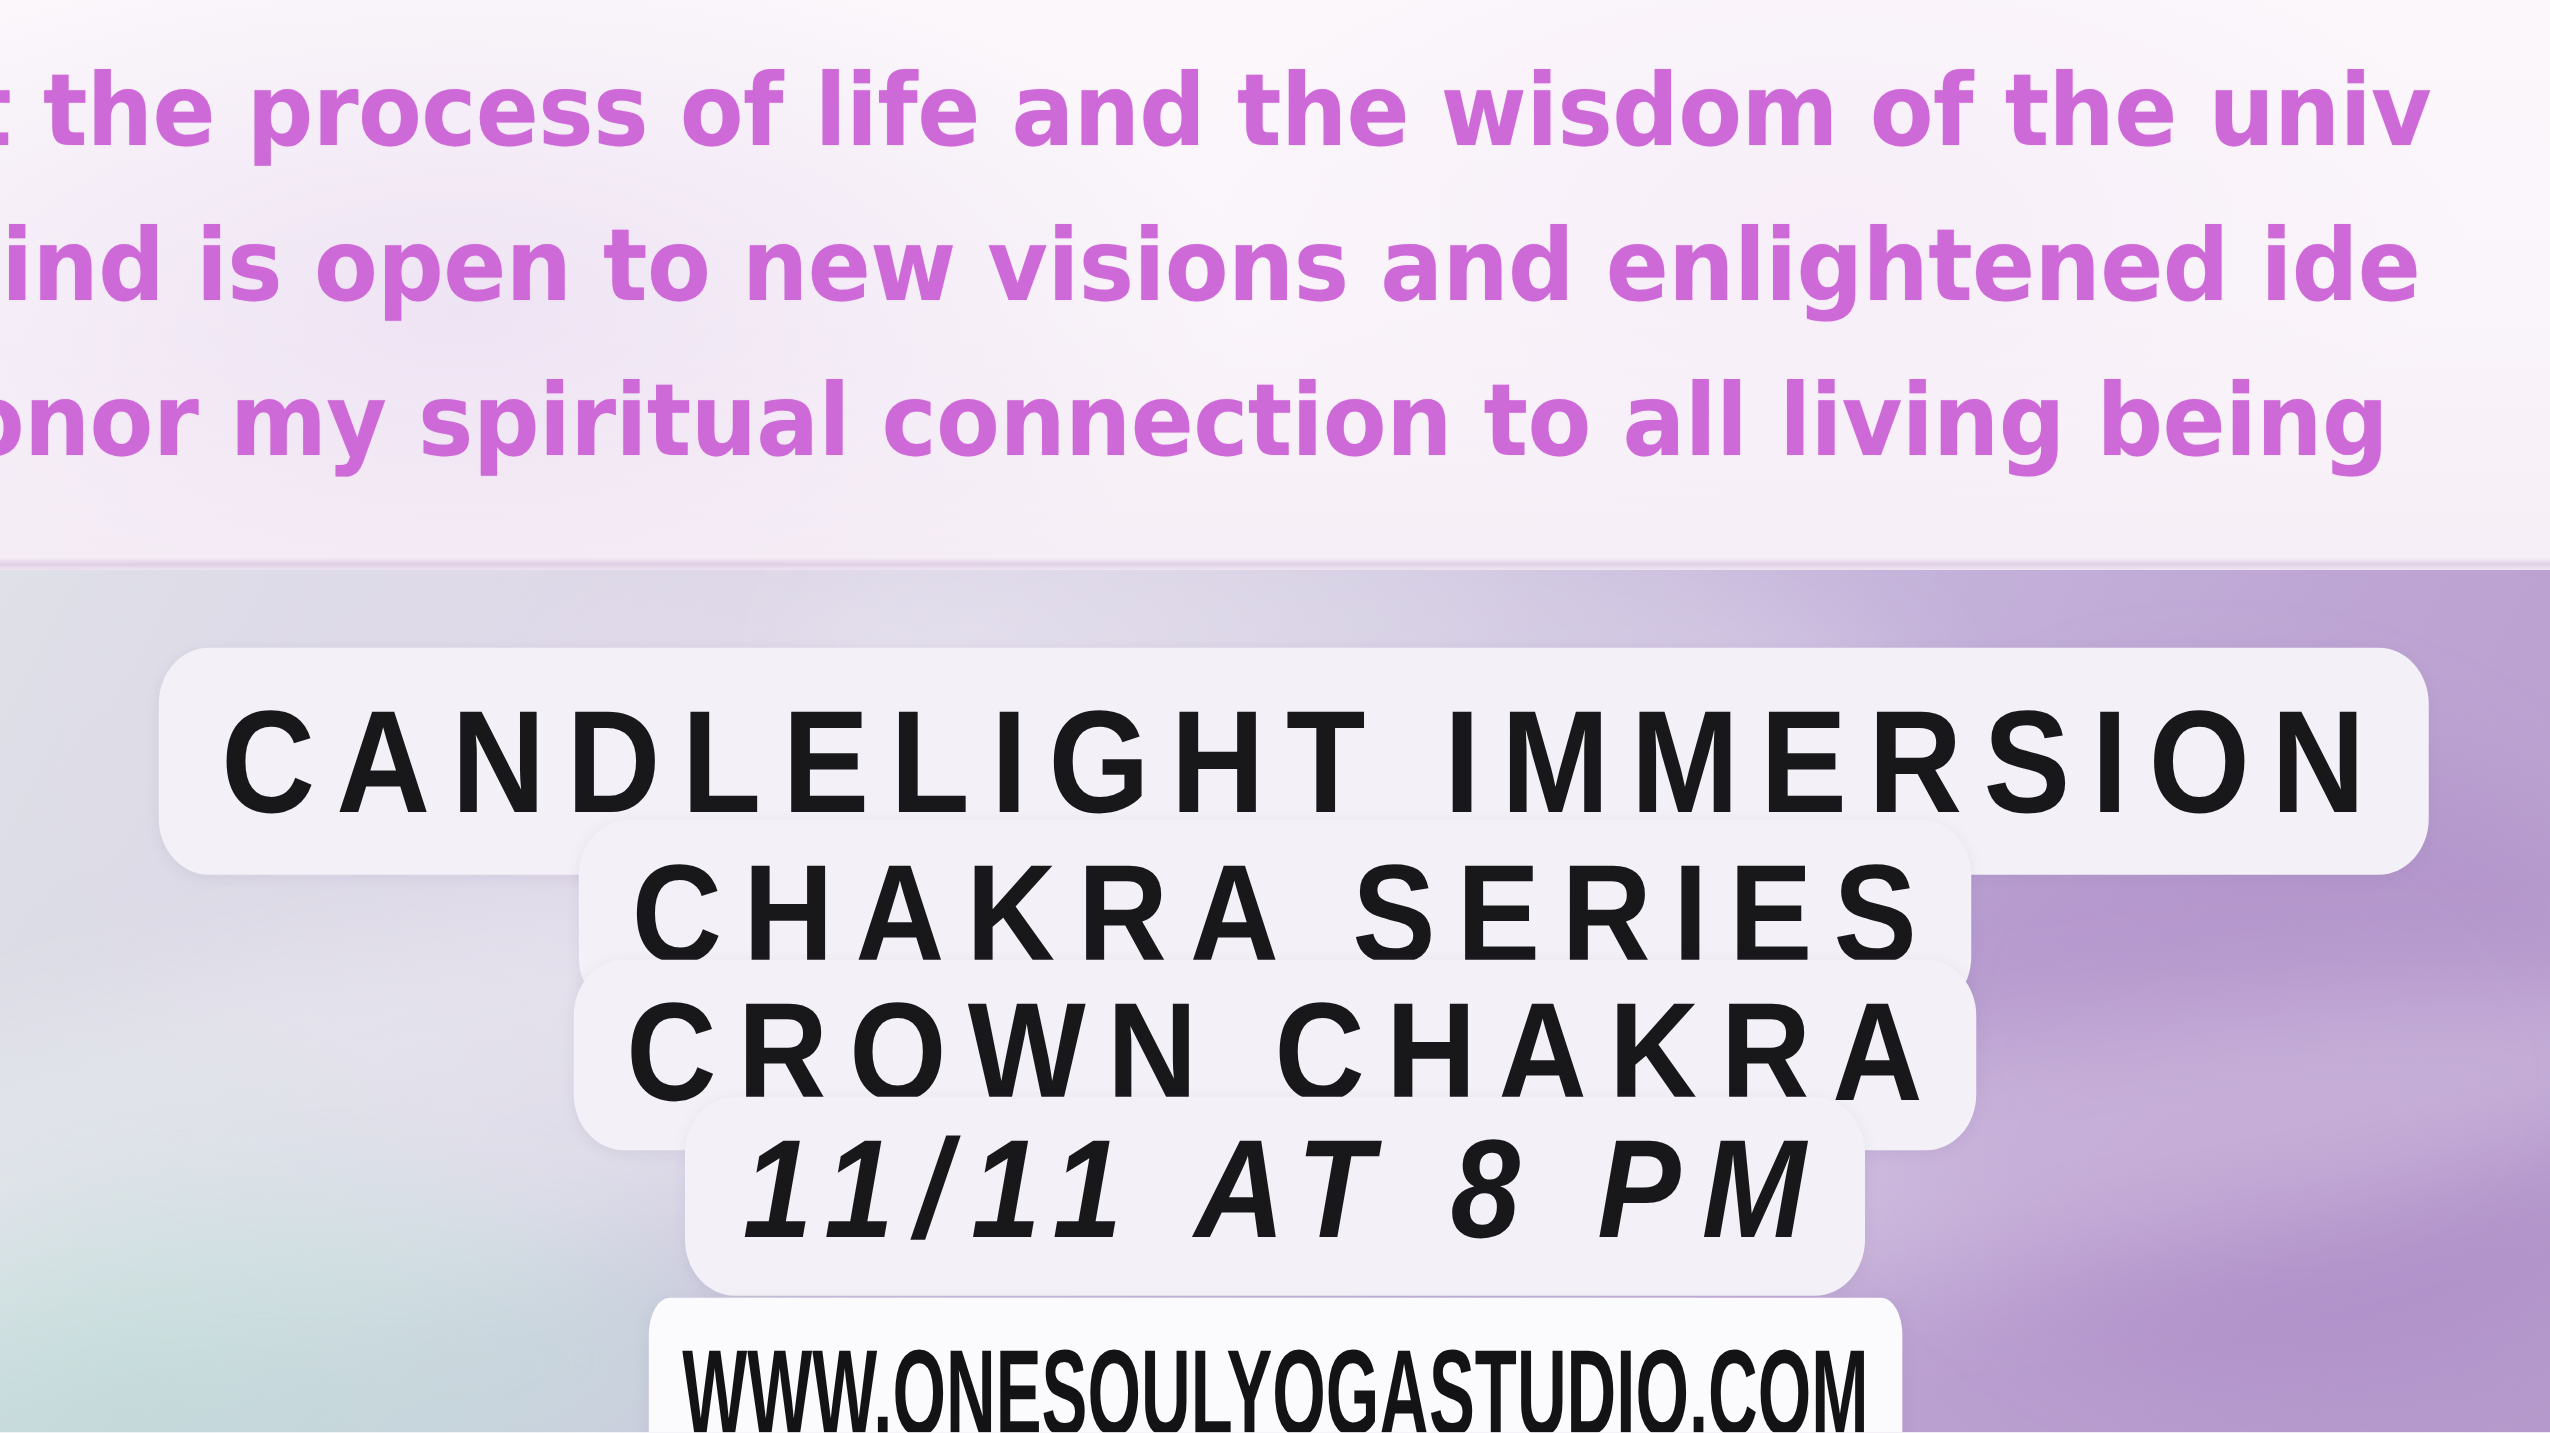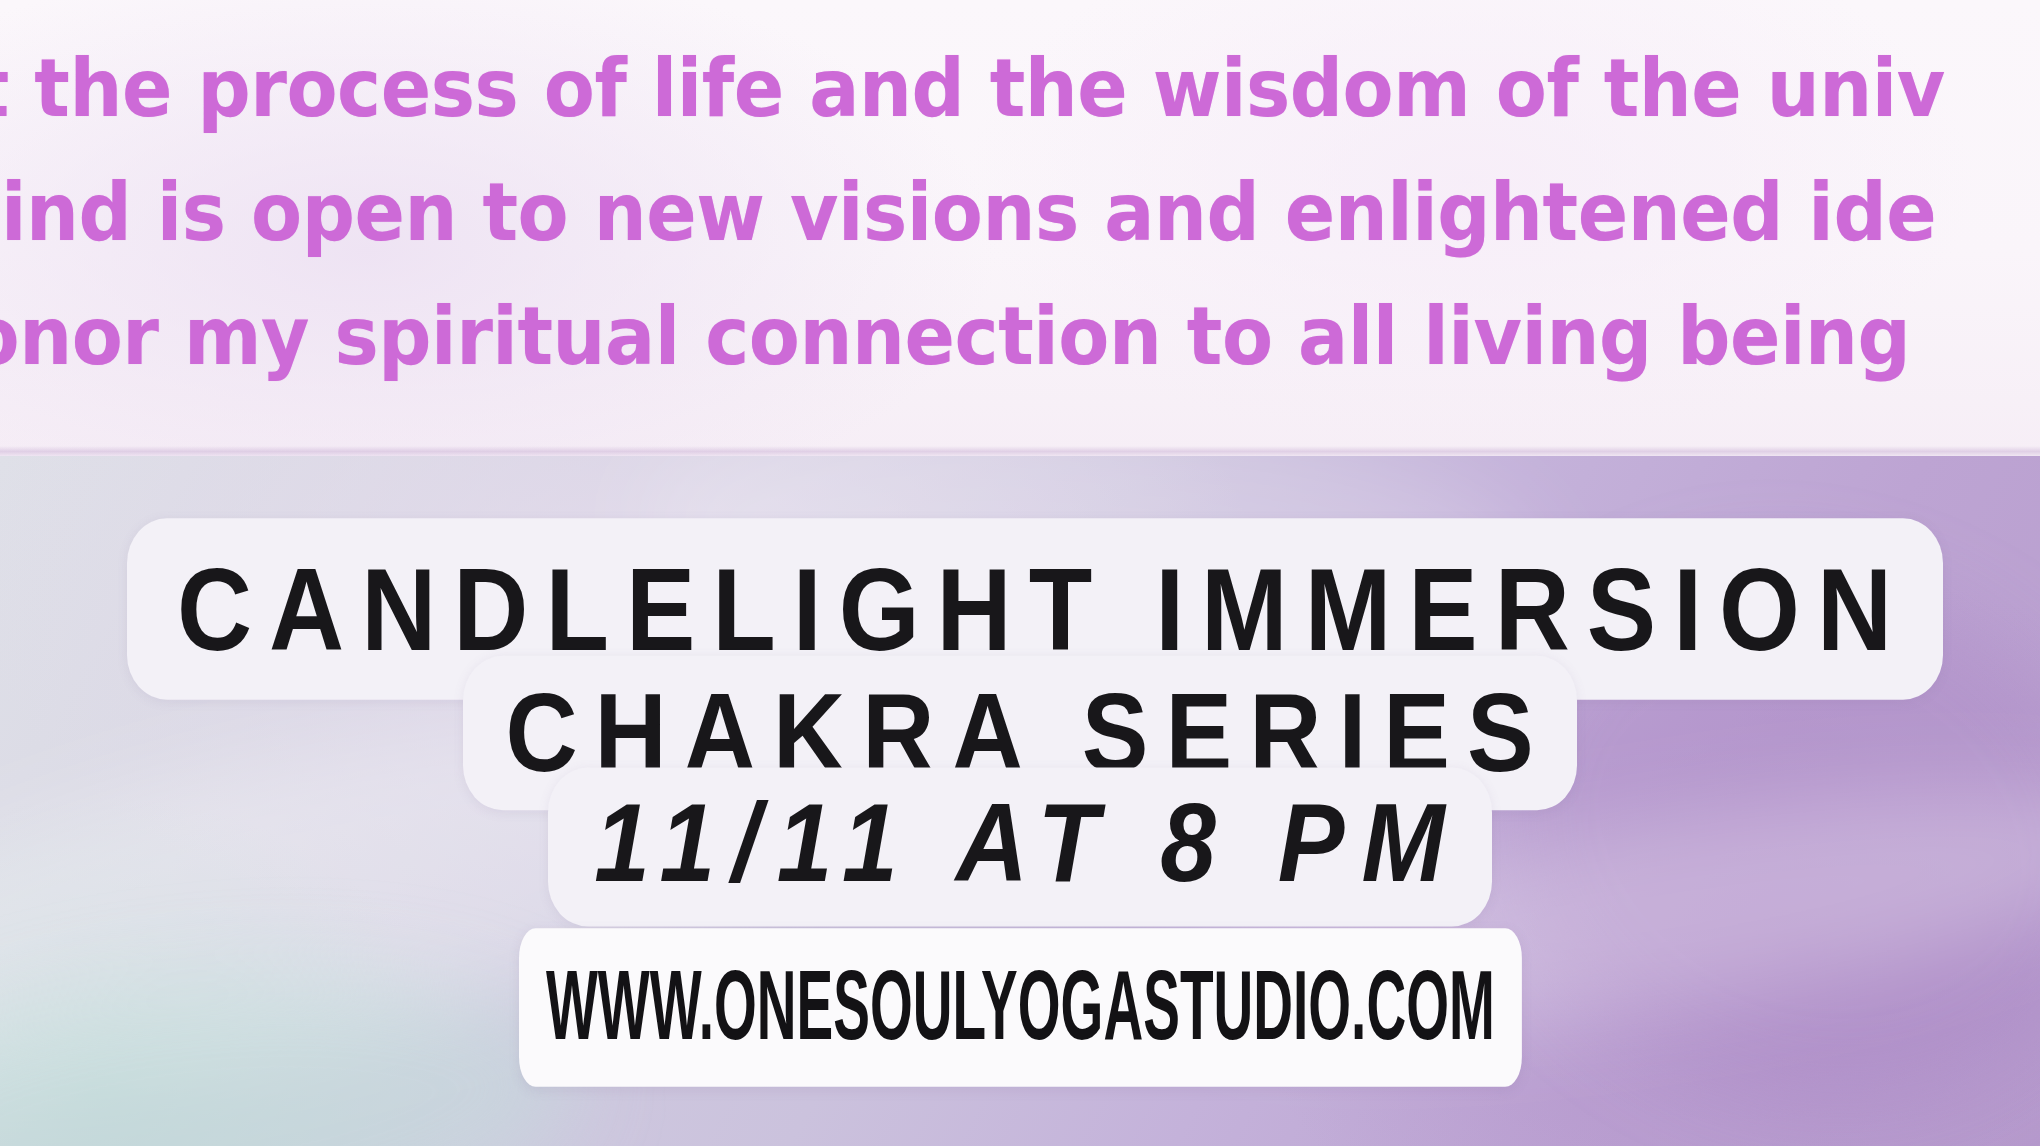--- a/index.html
+++ b/index.html
@@ -217,20 +217,23 @@
     <div class="title-block">
 
       <div class="hl-row row1">
         <span class="hl t1">CANDLELIGHT IMMERSION</span>
       </div>
 
       <div class="hl-row row2">
         <span class="hl t2">CHAKRA SERIES</span>
       </div>
 
+      <div class="hl-row row3">
+        <span class="hl t3">CROWN CHAKRA</span>
+      </div>
 
       <div class="hl-row row4">
         <span class="hl t4">11/11 AT 8 PM</span>
       </div>
 
       <div class="url-row">
         <span class="url-pill">WWW.ONESOULYOGASTUDIO.COM</span>
       </div>
 
     </div>

